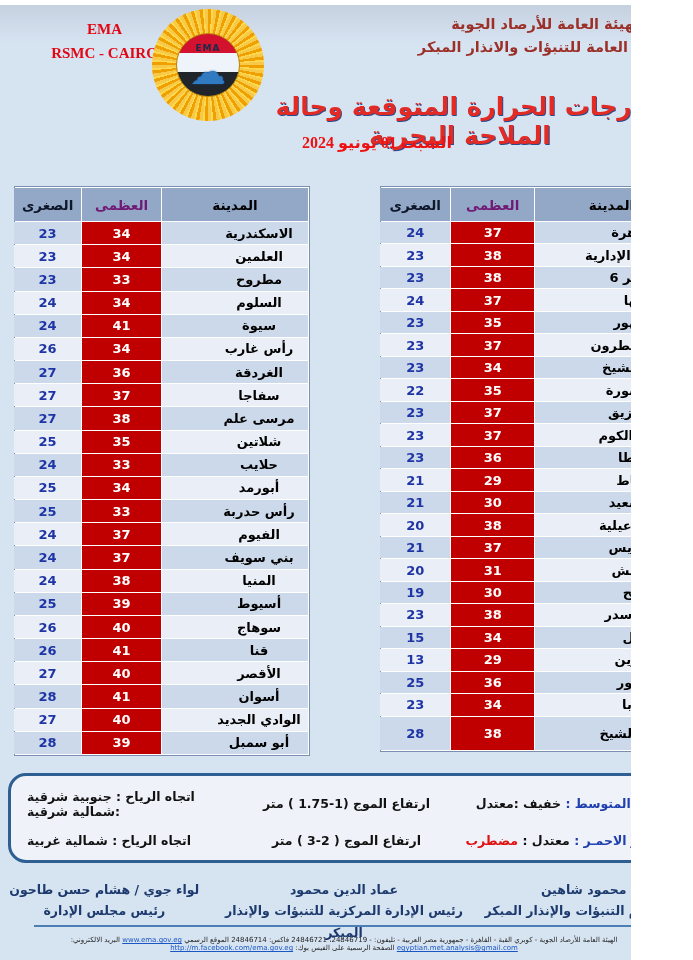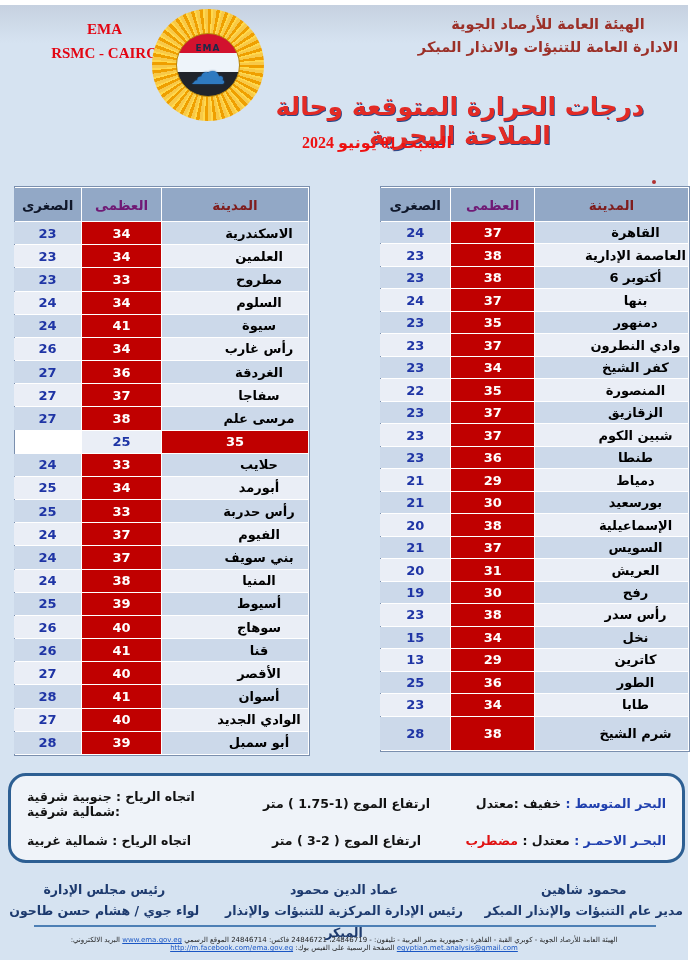--- a/index.html
+++ b/index.html
@@ -1,17 +1,17 @@
 <!DOCTYPE html>
 <html lang="ar"><head>
 <meta charset="utf-8">
 <style>
   * { margin:0; padding:0; box-sizing:border-box; }
   body { background:#ffffff; font-family:"DejaVu Sans", sans-serif; }
-  .canvas { position:relative; width:693px; height:960px; background:#ffffff; overflow:hidden; }
+  .canvas { position:relative; width:631px; height:960px; background:#ffffff; overflow:hidden; }
   .sheet  { position:absolute; left:0; top:5px; width:688px; height:955px;
             background:linear-gradient(180deg,#c6d1e0 0px,#d6e3f1 38px,#d6e3f1 100%); }
 
   
   .org-en { position:absolute; left:22px; top:12px; width:165px; text-align:center;
             color:#e30613; font-family:"Liberation Serif", serif; font-weight:bold;
             font-size:15px; line-height:1.6; }
   .org-ar { position:absolute; right:4px; top:8px; width:272px; text-align:center;
             color:#9b3028; font-weight:bold; font-size:14.5px; line-height:1.6; direction:rtl; }
 
@@ -39,21 +39,21 @@
             background:#ffffff; border:1px solid #7a8fae; padding:1px; }
   .table-left  { left:14px;  top:181px; width:296px; height:570px; }
   .table-right { left:380px; top:181px; width:310px; height:566px; }
   .thead, .trow { display:grid; grid-template-columns:50% 27% 23%; direction:rtl;
                   column-gap:1px; align-items:stretch; }
   .thead { flex:none; height:33px; }
   .trow  { flex:1; }
   .trow.tall { flex:1.55; }
   .hcell { display:flex; align-items:center; justify-content:center;
            background:#92a8c6; font-size:13.5px; font-weight:bold; }
-  .h-city { color:#7f1d1d; } .h-max { color:#701a75; } .h-min { color:#0f172a; }
+  .h-city { color:#000000; } .h-max { color:#701a75; } .h-min { color:#0f172a; }
   .cell { display:flex; align-items:center; justify-content:center;
           font-weight:bold; font-size:13px; }
   .cell.city { direction:ltr; color:#000000;padding-left:48px; }
   .cell.max  { background:#c00000; color:#ffffff; }
   .cell.min  { color:#1f35a5; }
   .trow.base .cell.city, .trow.base .cell.min { background:#ccd9ea; }
   .trow.alt  .cell.city, .trow.alt  .cell.min { background:#eaeef6; }
 
   .stray-dot { position:absolute; left:652px; top:175px; width:4px; height:4px;
                background:#b03030; border-radius:50%; }
@@ -153,20 +153,21 @@
           <div class="cell city">سفاجا</div>
           <div class="cell max">37</div>
           <div class="cell min">27</div>
         </div>
         <div class="trow base">
           <div class="cell city">مرسى علم</div>
           <div class="cell max">38</div>
           <div class="cell min">27</div>
         </div>
         <div class="trow alt">
+          <div class="cell city">شلاتين</div>
           <div class="cell max">35</div>
           <div class="cell min">25</div>
         </div>
         <div class="trow base">
           <div class="cell city">حلايب</div>
           <div class="cell max">33</div>
           <div class="cell min">24</div>
         </div>
         <div class="trow alt">
           <div class="cell city">أبورمد</div>
@@ -375,22 +376,22 @@
     <div class="signatures">
       <div>
         <div>محمود شاهين</div>
         <div>مدير عام التنبؤات والإنذار المبكر</div>
       </div>
       <div>
         <div>عماد الدين محمود</div>
         <div>رئيس الإدارة المركزية للتنبؤات والإنذار المبكر</div>
       </div>
       <div>
+        <div>لواء جوي / هشام حسن طاحون</div>
         <div>رئيس مجلس الإدارة</div>
-        <div>لواء جوي / هشام حسن طاحون</div>
       </div>
     </div>
 
     <div class="sig-divider"></div>
 
     <div class="doc-footer">
       <span>الهيئة العامة للأرصاد الجوية - كوبري القبة - القاهرة - جمهورية مصر العربية - تليفون: - 24846719، 24846721 فاكس: 24846714</span>
       <span>الموقع الرسمي</span>
       <a href="#">www.ema.gov.eg</a>
       <span>البريد الالكتروني:</span>

